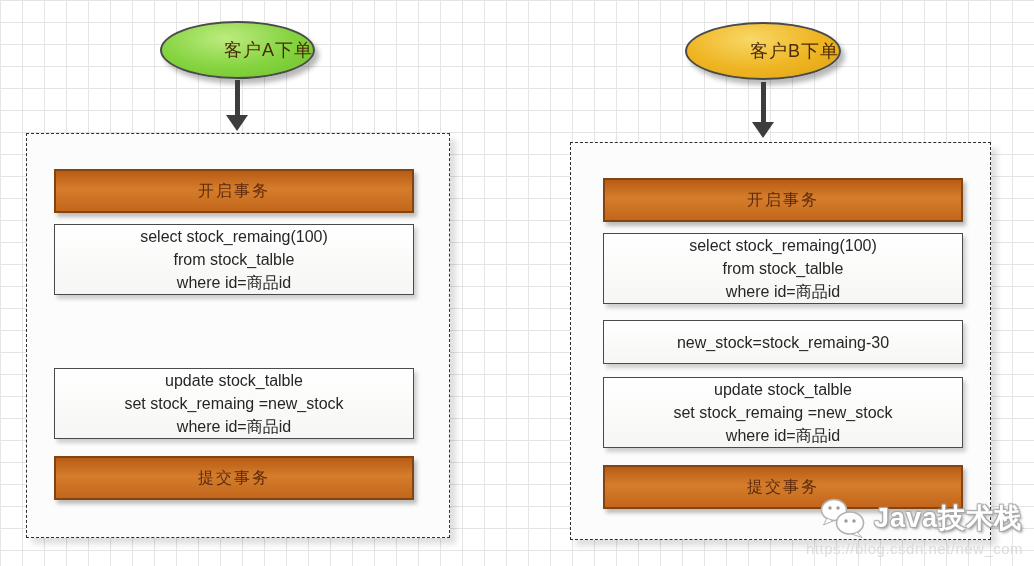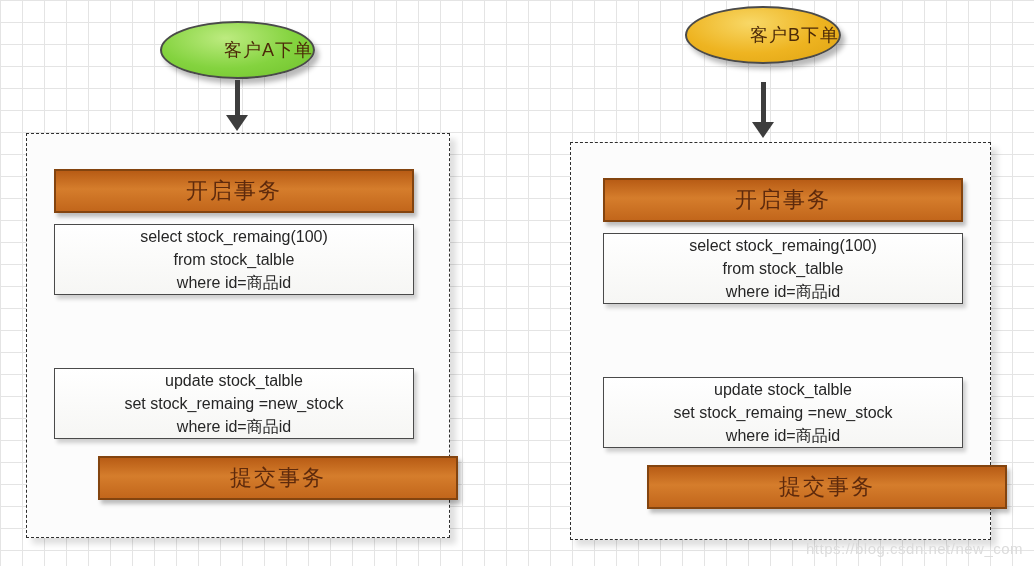--- a/index.html
+++ b/index.html
@@ -26,21 +26,21 @@
     font-family:Liberation Sans, sans-serif;
     font-size:18px;
     color:#4c2a08;
     letter-spacing:1px;
   }
   .ellipse-a {
     left:160px; top:21px; width:155px; height:58px;
     background:radial-gradient(ellipse at 42% 28%, #bdeb80 0%, #84d33f 55%, #6fc12b 100%);
   }
   .ellipse-b {
-    left:685px; top:6px; width:156px; height:58px;
+    left:685px; top:22px; width:156px; height:58px;
     background:radial-gradient(ellipse at 42% 28%, #f8d867 0%, #eeb421 55%, #dfa312 100%);
   }
 
   
   .arrow { position:absolute; display:flex; flex-direction:column; align-items:center; width:22px; }
   .arrow .shaft { width:5px; background:#3d3d3d; }
   .arrow .head {
     width:0; height:0;
     border-left:11px solid transparent;
     border-right:11px solid transparent;
@@ -62,38 +62,38 @@
   .panel .bar, .panel .box { position:absolute; width:360px; }
   .panel-a .bar, .panel-a .box { left:27px; }
   .panel-b .bar, .panel-b .box { left:32px; }
 
   .bar {
     display:flex; align-items:center; justify-content:center;
     background:linear-gradient(180deg, #b85c15 0%, #d57d2c 45%, #c2661b 100%);
     border:2px solid #83440f;
     box-shadow:3px 4px 4px rgba(0,0,0,.25);
     font-family:"DejaVu Serif", serif;
-    font-size:22px;
+    font-size:16px;
     color:#5e2a0c;
     letter-spacing:2px;
   }
   .box {
     display:flex; flex-direction:column; align-items:center; justify-content:center;
     background:linear-gradient(180deg, #ffffff 0%, #f6f6f4 100%);
     border:1px solid #4a4a4a;
     box-shadow:3px 4px 4px rgba(0,0,0,.18);
     font-size:16px;
     line-height:23px;
     color:#262626;
   }
   .step1 { top:35px;  height:44px; }
   .step2 { top:90px;  height:71px; }
   .step3 { top:177px; height:44px; }
   .step4 { top:234px; height:71px; }
-  .step5 { top:322px; height:44px;margin-left:44px; }
+  .step5 { top:322px; height:44px; }
 
   
   .watermark {
     position:absolute; left:818px; top:497px;
     display:flex; align-items:center; gap:6px;
   }
   .wm-brand {
     font-size:27px; font-weight:bold; color:#ffffff;
     letter-spacing:1px;
     text-shadow:
@@ -149,25 +149,41 @@
 
   <div class="panel panel-b">
     <div class="bar step1">
       <span>开启事务</span>
     </div>
     <div class="box step2">
       <span>select stock_remaing(100)</span>
       <span>from stock_talble</span>
       <span>where id=商品id</span>
     </div>
+    <div class="box step3">
+      <span>new_stock=stock_remaing-30</span>
+    </div>
     <div class="box step4">
       <span>update stock_talble</span>
       <span>set stock_remaing =new_stock</span>
       <span>where id=商品id</span>
     </div>
     <div class="bar step5">
       <span>提交事务</span>
     </div>
   </div>
 
+  <div class="watermark">
+    <svg width="50" height="42" viewBox="0 0 50 42">
+      <ellipse cx="16" cy="13" rx="12.5" ry="10.5" fill="#ffffff" stroke="#b2b2b2" stroke-width="1.6"></ellipse>
+      <path d="M9 21 L5.5 28 L15 24 Z" fill="#ffffff" stroke="#b2b2b2" stroke-width="1"></path>
+      <circle cx="12" cy="11" r="1.7" fill="#9a9a9a"></circle>
+      <circle cx="20" cy="11" r="1.7" fill="#9a9a9a"></circle>
+      <ellipse cx="32" cy="26" rx="13.5" ry="11" fill="#ffffff" stroke="#b2b2b2" stroke-width="1.6"></ellipse>
+      <path d="M39 35 L44 40.5 L35 37.5 Z" fill="#ffffff" stroke="#b2b2b2" stroke-width="1"></path>
+      <circle cx="28" cy="24" r="1.7" fill="#9a9a9a"></circle>
+      <circle cx="36" cy="24" r="1.7" fill="#9a9a9a"></circle>
+    </svg>
+    <span class="wm-brand">Java技术栈</span>
+  </div>
   <div class="wm-url">https://blog.csdn.net/new_com</div>
 
 </div>
 
 </body></html>

